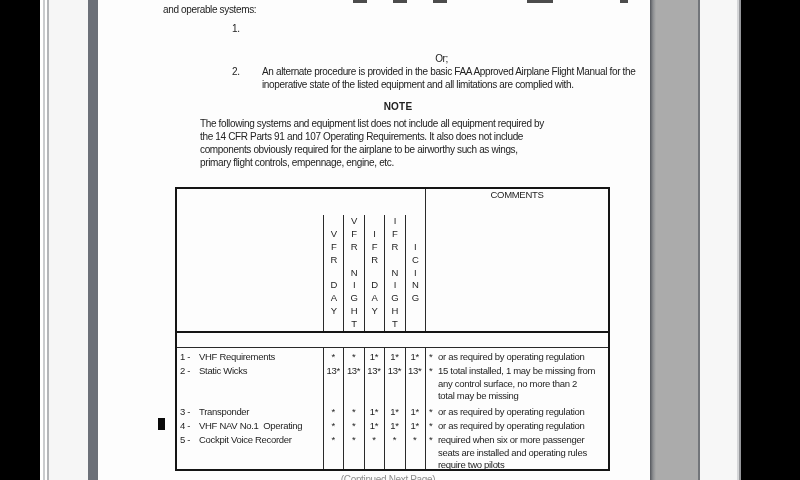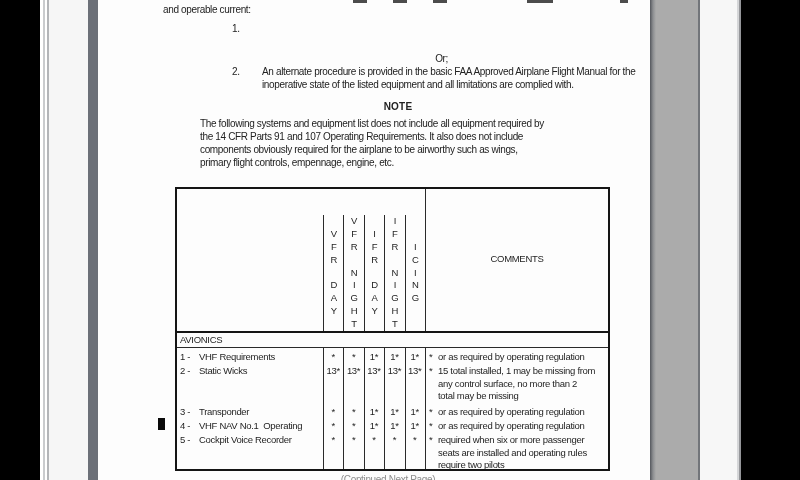--- a/index.html
+++ b/index.html
@@ -51,21 +51,21 @@
   #tbl .cellline{position:absolute;background:#2a2a2a;width:1px;}
   #sys-cell{left:0;top:0;width:146px;height:142px;display:flex;align-items:flex-end;padding:0 0 3px 3px;box-sizing:border-box;}
   #kind-box{left:146px;top:0;width:102px;height:26px;border-left:1px solid #2a2a2a;border-bottom:1px solid #2a2a2a;
             box-sizing:border-box;display:flex;align-items:center;justify-content:center;text-align:center;
             white-space:pre-line;line-height:11px;}
   #op-cols{left:146px;top:26px;width:102px;height:116px;display:flex;}
   .op-col{width:20.4px;box-sizing:border-box;border-left:1px solid #2a2a2a;display:flex;flex-direction:column;
           justify-content:center;align-items:center;}
   .op-letter{line-height:12.9px;height:12.9px;font-size:9.5px;}
   #comments-cell{left:248px;top:0;width:183px;height:142px;border-left:1px solid #2a2a2a;box-sizing:border-box;
-                 display:flex;align-items:center;justify-content:center;padding-bottom:3px;}
+                 display:flex;align-items:flex-start;justify-content:center;padding-bottom:3px;}
   #hdr-sep{left:0;top:142px;width:431px;height:2px;background:#151515;}
   #avionics-row{left:0;top:144px;width:431px;height:13px;padding:1px 0 0 3px;box-sizing:content-box;}
   #avionics-line{left:0;top:158px;width:431px;height:1px;background:#2a2a2a;}
   #data-area{left:0;top:159px;width:431px;height:121px;}
   .data-row{position:absolute;left:0;width:431px;line-height:12.5px;}
   .row-num{position:absolute;left:3px;white-space:pre;}
   .row-name{position:absolute;left:22px;white-space:pre;}
   .row-cell{position:absolute;width:20.4px;text-align:center;}
   .row-mark{position:absolute;left:252px;}
   .row-comment{position:absolute;left:261px;white-space:pre;}
@@ -84,21 +84,21 @@
   <div class="band" id="b-darkbar"></div>
 
   <div class="band" id="page">
 
     <div class="frag" style="left:255px;width:14px;"></div>
     <div class="frag" style="left:295px;width:14px;"></div>
     <div class="frag" style="left:335px;width:14px;"></div>
     <div class="frag" style="left:429px;width:26px;"></div>
     <div class="frag" style="left:522px;width:8px;"></div>
 
-    <div class="abs doc" id="lead">and operable current:</div>
+    <div class="abs doc" id="lead">and operable systems:</div>
 
     <div class="abs doc li-num" id="li1-num">1.</div>
 
     <div class="abs doc" id="or-sep">Or;</div>
 
     <div class="abs doc li-num" id="li2-num">2.</div>
     <div class="abs doc" id="note-title">NOTE</div>
 
     <div class="abs doc pre" id="li2-text">An alternate procedure is provided in the basic FAA Approved Airplane Flight Manual for the
 inoperative state of the listed equipment and all limitations are complied with.</div>
@@ -156,21 +156,20 @@
             <div class="op-letter">C</div>
             <div class="op-letter">I</div>
             <div class="op-letter">N</div>
             <div class="op-letter">G</div>
           </div>
         </div>
       <div class="abs" id="comments-cell">
         <span>COMMENTS</span>
       </div>
       <div class="abs" id="hdr-sep"></div>
-      <div class="abs" id="avionics-row">AVIONICS</div>
       <div class="abs" id="avionics-line"></div>
       <div class="abs" id="data-area">
           <div class="cellline" style="left: 146px; top: 0px; height: 121px;"></div>
           <div class="cellline" style="left: 166.4px; top: 0px; height: 121px;"></div>
           <div class="cellline" style="left: 186.8px; top: 0px; height: 121px;"></div>
           <div class="cellline" style="left: 207.2px; top: 0px; height: 121px;"></div>
           <div class="cellline" style="left: 227.6px; top: 0px; height: 121px;"></div>
           <div class="cellline" style="left: 248px; top: 0px; height: 121px;"></div>
           <div class="data-row" style="top: 3px;">
             <span class="row-num">1 -</span>

